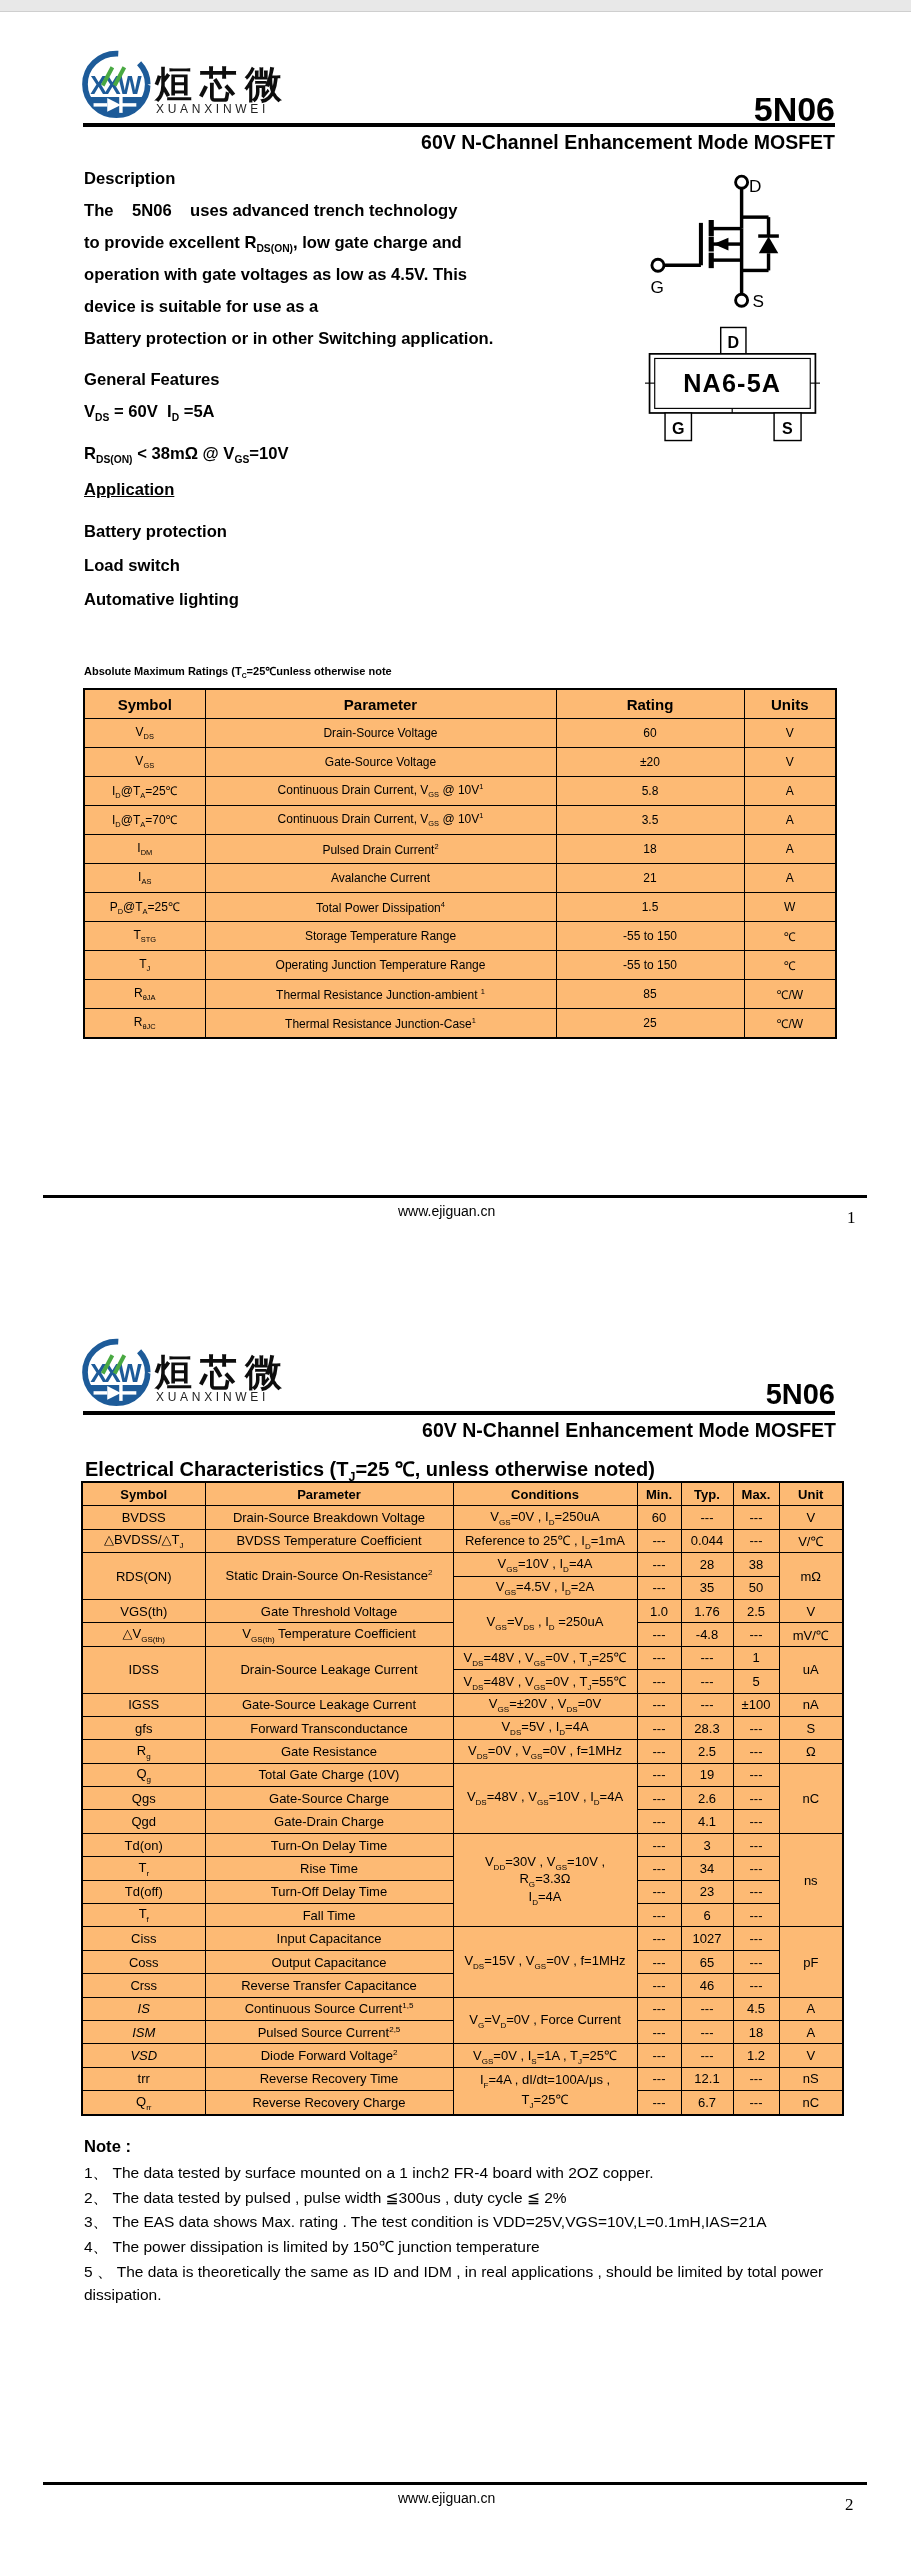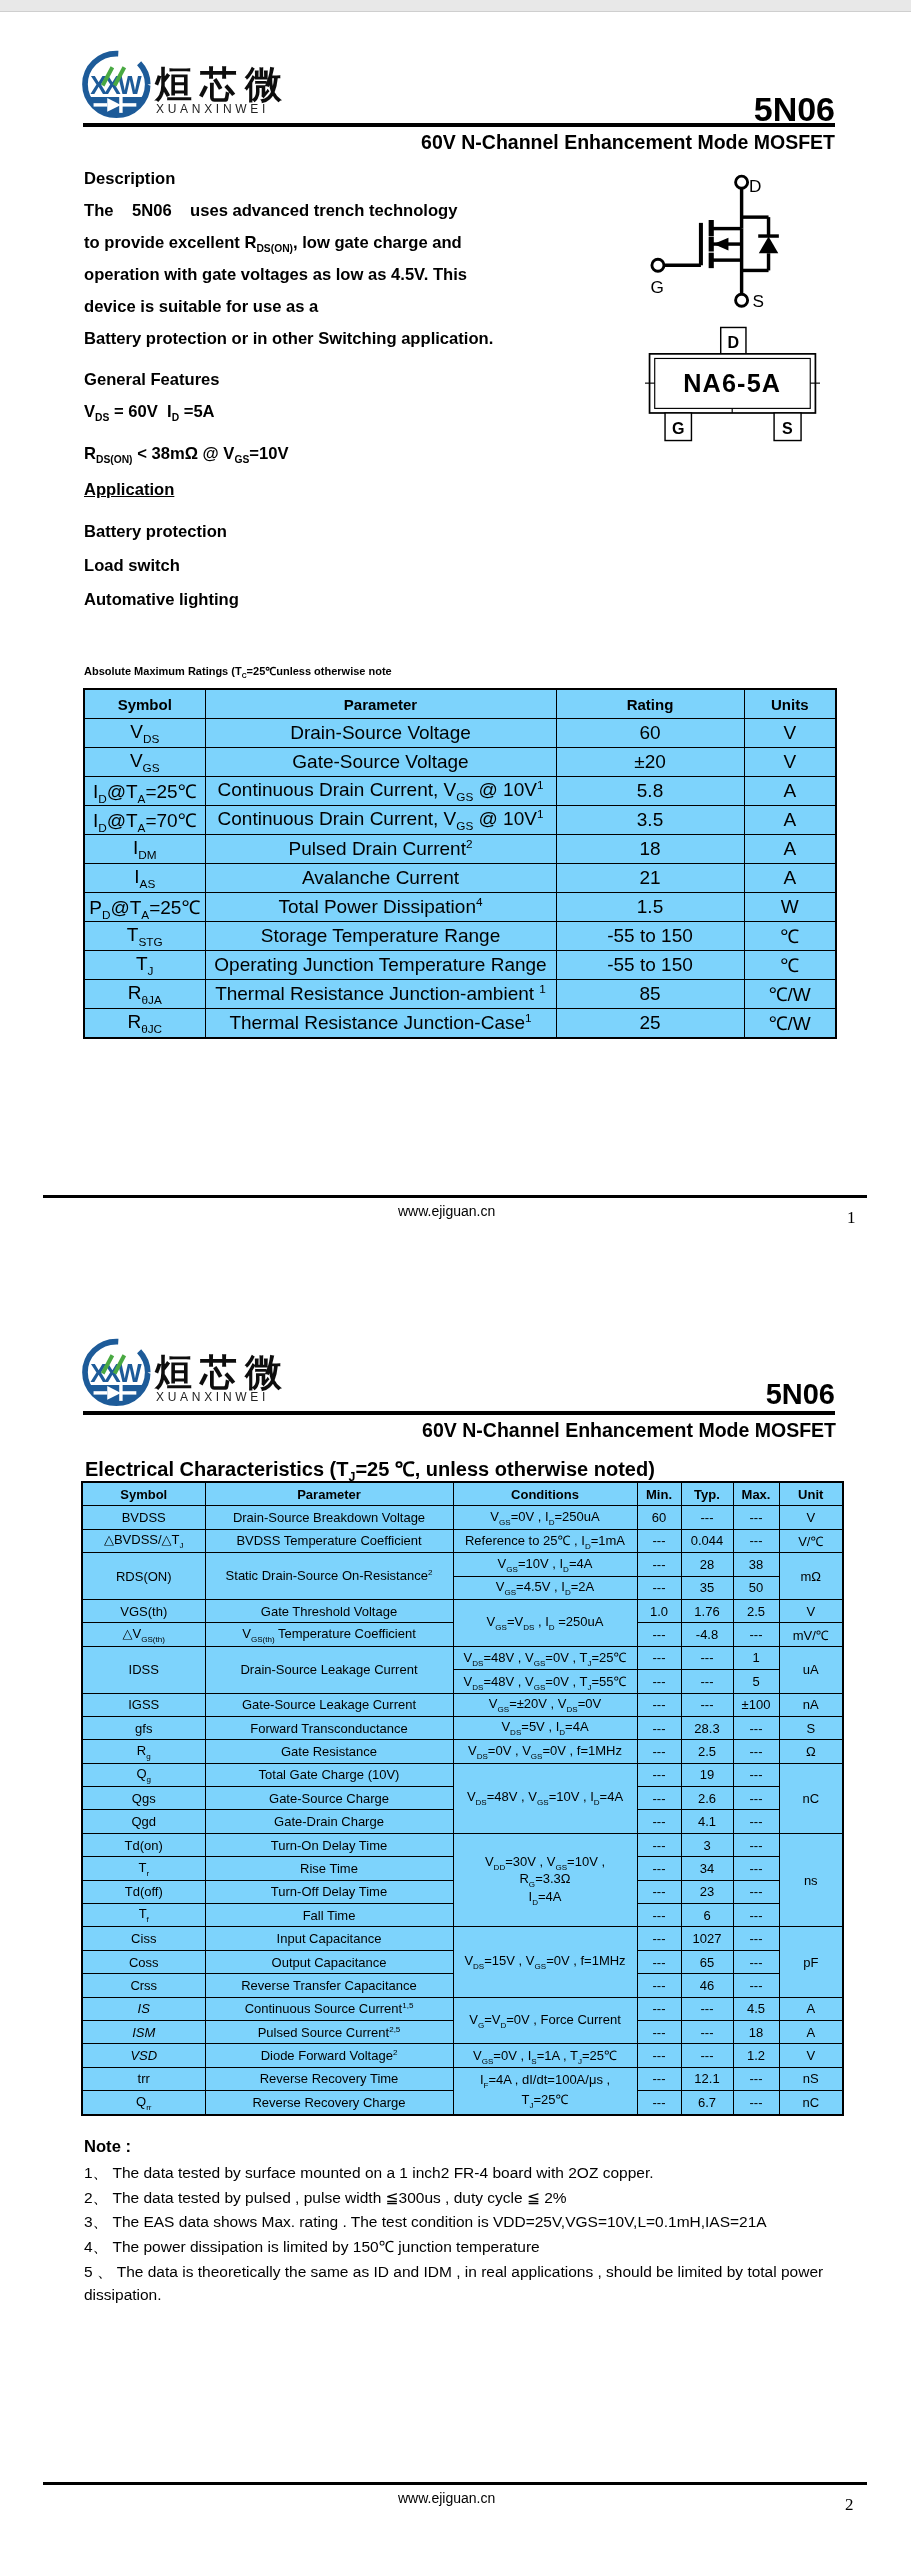--- a/index.html
+++ b/index.html
@@ -13,23 +13,23 @@
   .brand-cn{font-size:37px;font-weight:900;letter-spacing:8px;line-height:1;color:#0d0d0d;white-space:nowrap;}
   .brand-en{font-size:12px;letter-spacing:3.7px;color:#222;line-height:1;white-space:nowrap;}
   .partnum{font-weight:bold;line-height:1;white-space:nowrap;}
   .subtitle{font-size:19.5px;font-weight:bold;line-height:1.1;white-space:nowrap;}
   .h-sec{font-size:16.6px;font-weight:bold;line-height:1.1;white-space:nowrap;}
   .bodytxt{font-size:16.6px;line-height:1.1;white-space:pre;font-weight:bold;}
   .desc-line{height:32px;white-space:pre;}
   .application-item{height:34px;white-space:pre;}
   .note-item{font-size:15.5px;line-height:23px;margin-bottom:1.7px;}
   .tbl-title{font-size:11px;font-weight:bold;white-space:nowrap;}
-  table.dtable{border-collapse:collapse;table-layout:fixed;background:#7dd3fc;border:2.3px solid #000;}
+  table.dtable{border-collapse:collapse;table-layout:fixed;background:#fdba74;border:2.3px solid #000;}
   .dtable td,.dtable th{border:1.7px solid #000;text-align:center;vertical-align:middle;padding:0 1.7px;overflow:hidden;}
-  .abs-t td,.abs-t th{height:28px;font-size:19px;}
+  .abs-t td,.abs-t th{height:28px;font-size:12px;}
   .abs-t th{font-size:15px;}
   .elec-t td,.elec-t th{height:22.4px;font-size:13px;}
   .dtable sub,.dtable sup,.bodytxt sub,.tbl-title sub{font-size:62%;}
   sub{font-size:62%;} sup{font-size:62%;}
   .footer-site{font-size:14px;text-align:left;white-space:nowrap;}
   .footer-page{font-family:"Liberation Serif", serif;font-size:17px;line-height:1;}
   svg text{font-family:"Liberation Sans", sans-serif;}
 </style>
 </head>
 <body>

